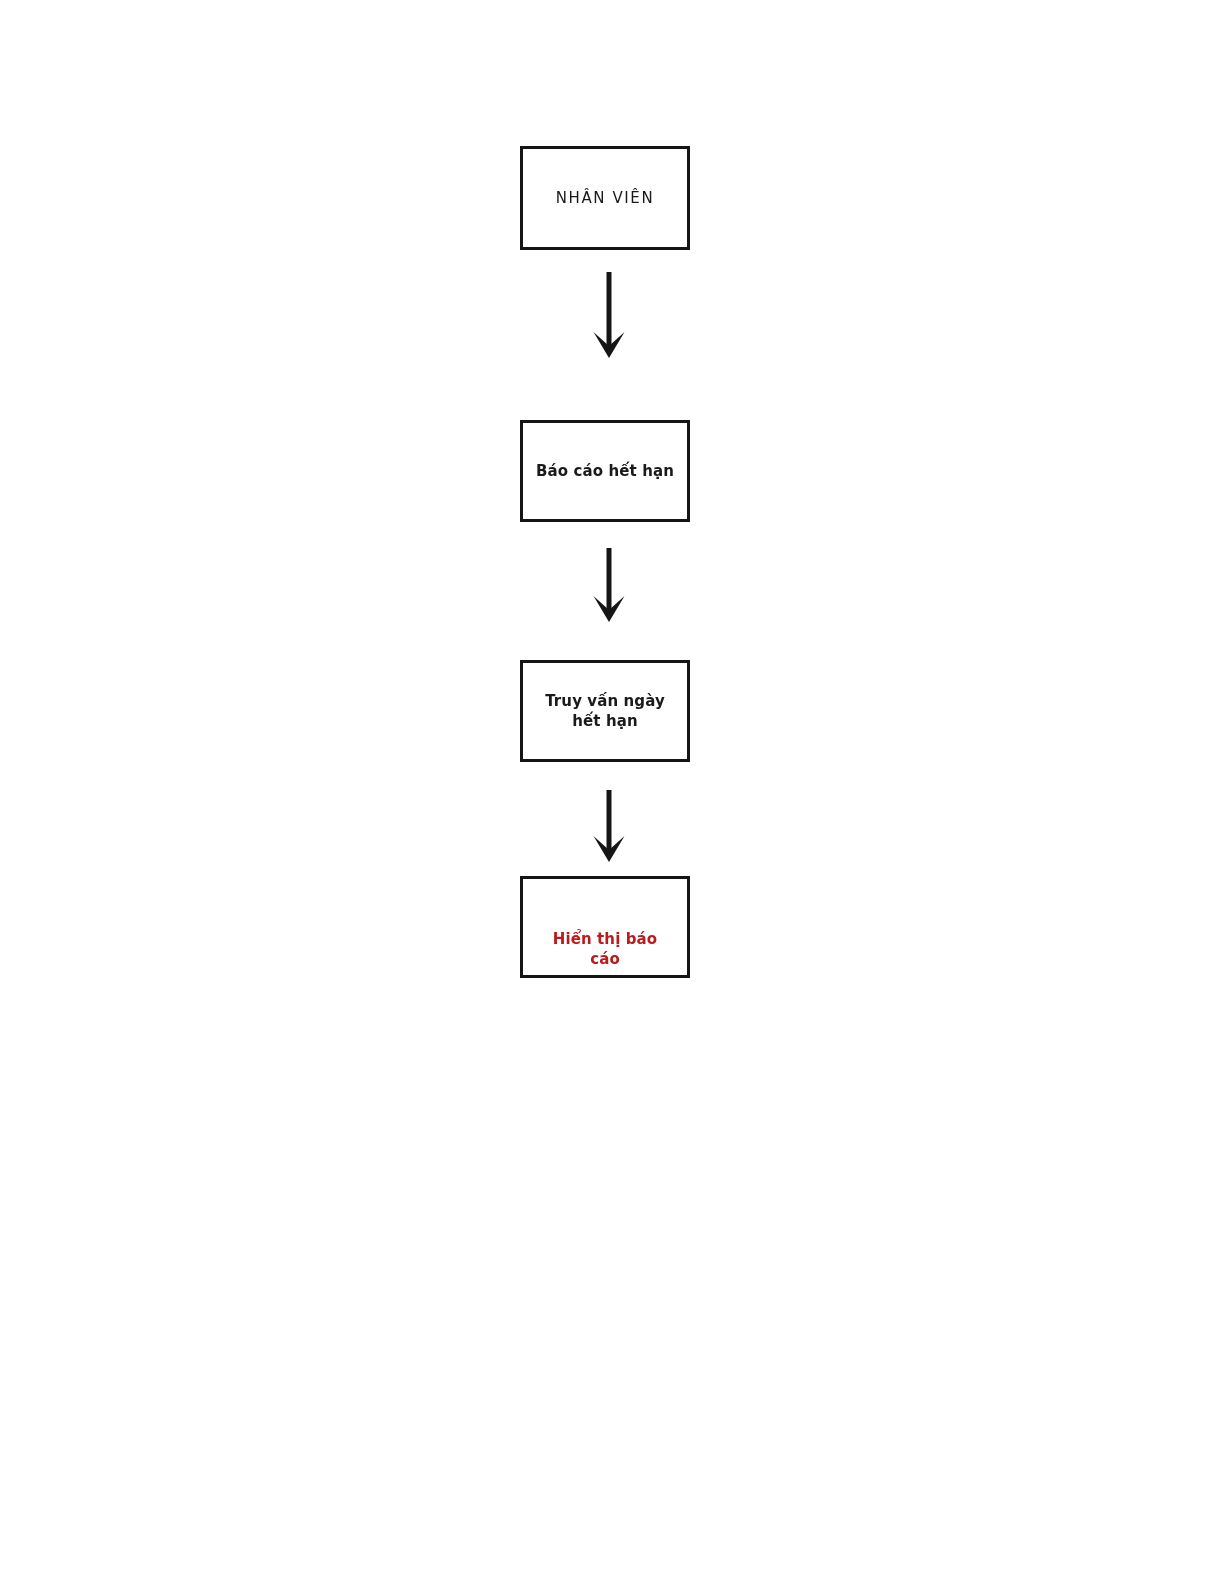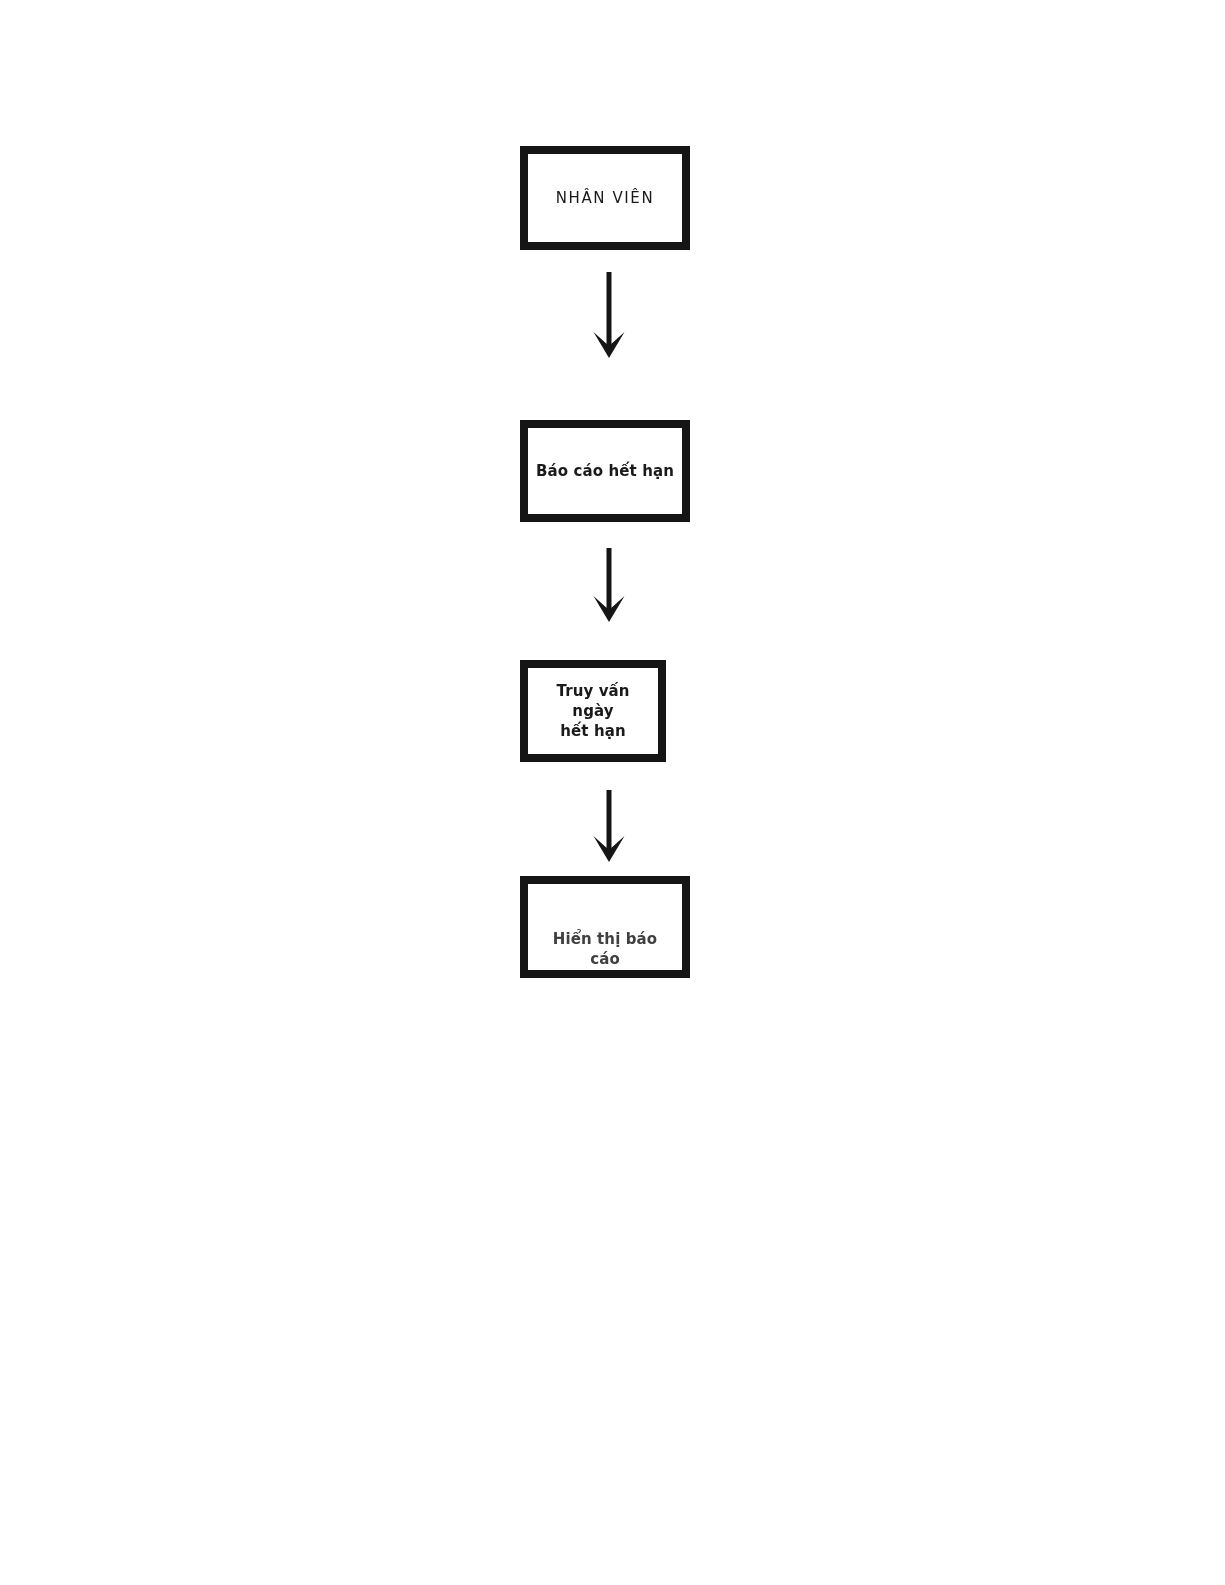--- a/index.html
+++ b/index.html
@@ -15,21 +15,21 @@
     position: relative;
     width: 1225px;
     height: 1585px;
     background: #ffffff;
     overflow: hidden;
   }
   .flow-node {
     position: absolute;
     box-sizing: border-box;
     background: #ffffff;
-    border: 8px solid #fca5a5;
+    border: 3px solid #fca5a5;
     display: flex;
     align-items: center;
     justify-content: center;
     text-align: center;
   }
   .node-label {
     font-family: "DejaVu Sans", "Liberation Sans", sans-serif;
     color: #1a1a1a;
     font-size: 15px;
     font-weight: 700;
@@ -71,30 +71,30 @@
     <span class="node-label" style="color: rgb(26, 26, 26);">Báo cáo hết hạn</span>
   </div>
 
   <div class="connector" id="conn-1" style="left: 592px; top: 548px;">
     <svg width="34" height="80" viewBox="0 0 34 80" aria-hidden="true">
       <line x1="17" y1="0" x2="17" y2="66" stroke="#151515" stroke-width="5"></line>
       <path d="M 1.5 48 L 17 74 L 32.5 48 L 17 62 Z" fill="#151515"></path>
     </svg>
   </div>
 
-  <div class="flow-node" id="node-2" style="left: 520px; top: 660px; width: 146px; height: 102px; border-color: rgb(21, 21, 21);">
+  <div class="flow-node" id="node-2" style="left: 520px; top: 660px; width: 170px; height: 102px; border-color: rgb(21, 21, 21);">
     <span class="node-label" style="color: rgb(26, 26, 26);">Truy vấn ngày
 hết hạn</span>
   </div>
 
   <div class="connector" id="conn-2" style="left: 592px; top: 790px;">
     <svg width="34" height="78" viewBox="0 0 34 78" aria-hidden="true">
       <line x1="17" y1="0" x2="17" y2="64" stroke="#151515" stroke-width="5"></line>
       <path d="M 1.5 46 L 17 72 L 32.5 46 L 17 60 Z" fill="#151515"></path>
     </svg>
   </div>
 
   <div class="flow-node" id="node-3" style="left: 520px; top: 876px; width: 170px; height: 102px; border-color: rgb(21, 21, 21);">
-    <span class="node-label" style="color: #404040; margin-top: 44px;">Hiển thị báo
+    <span class="node-label" style="color: #b91c1c; margin-top: 44px;">Hiển thị báo
 cáo</span>
   </div>
 
 </div>
 
 </body></html>

